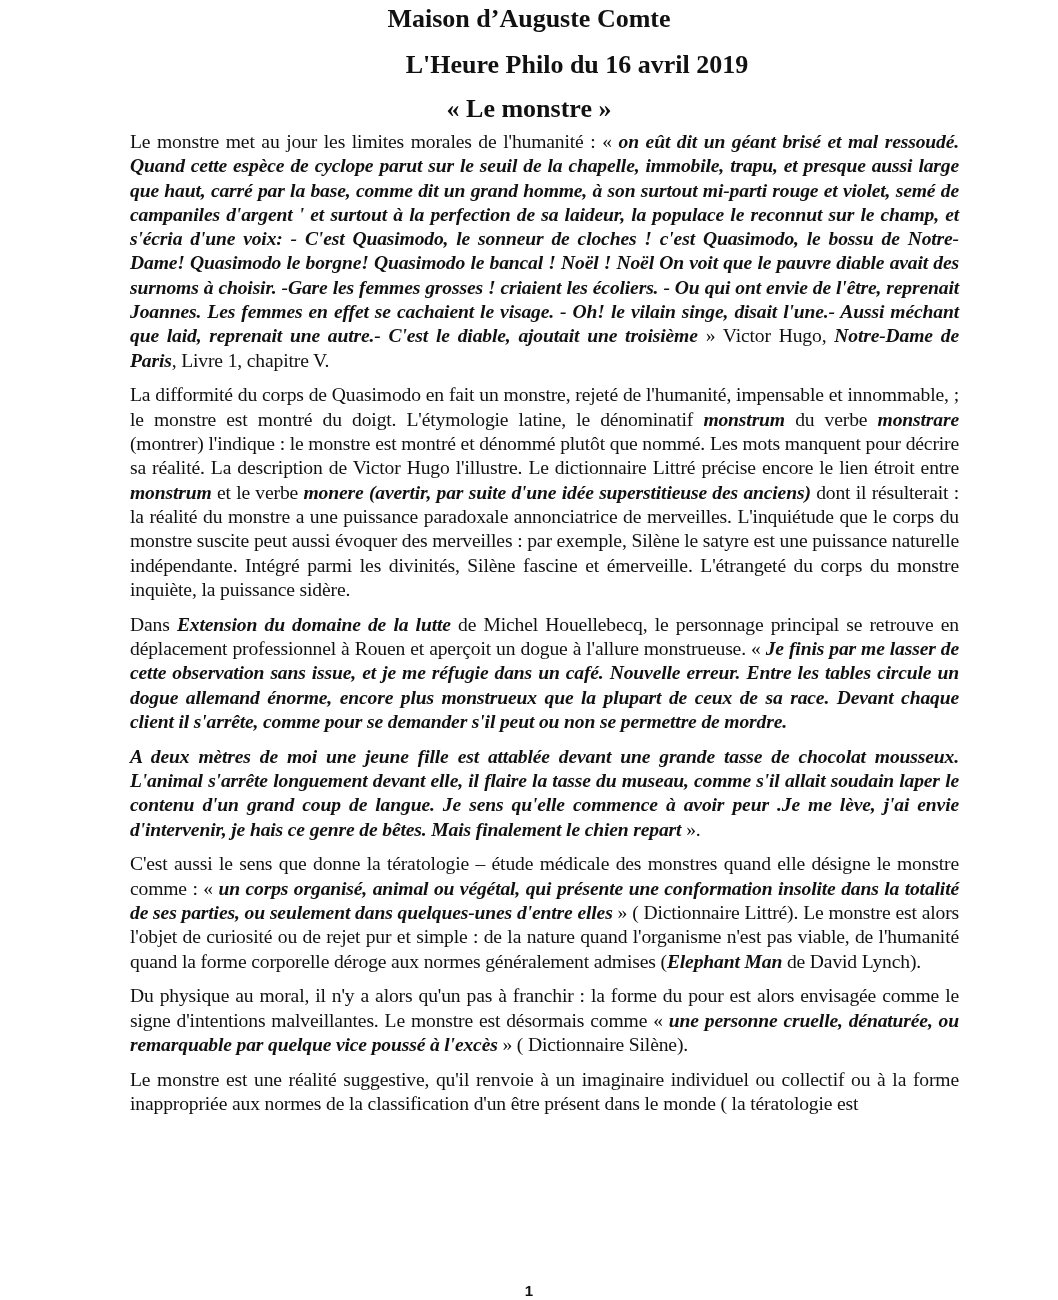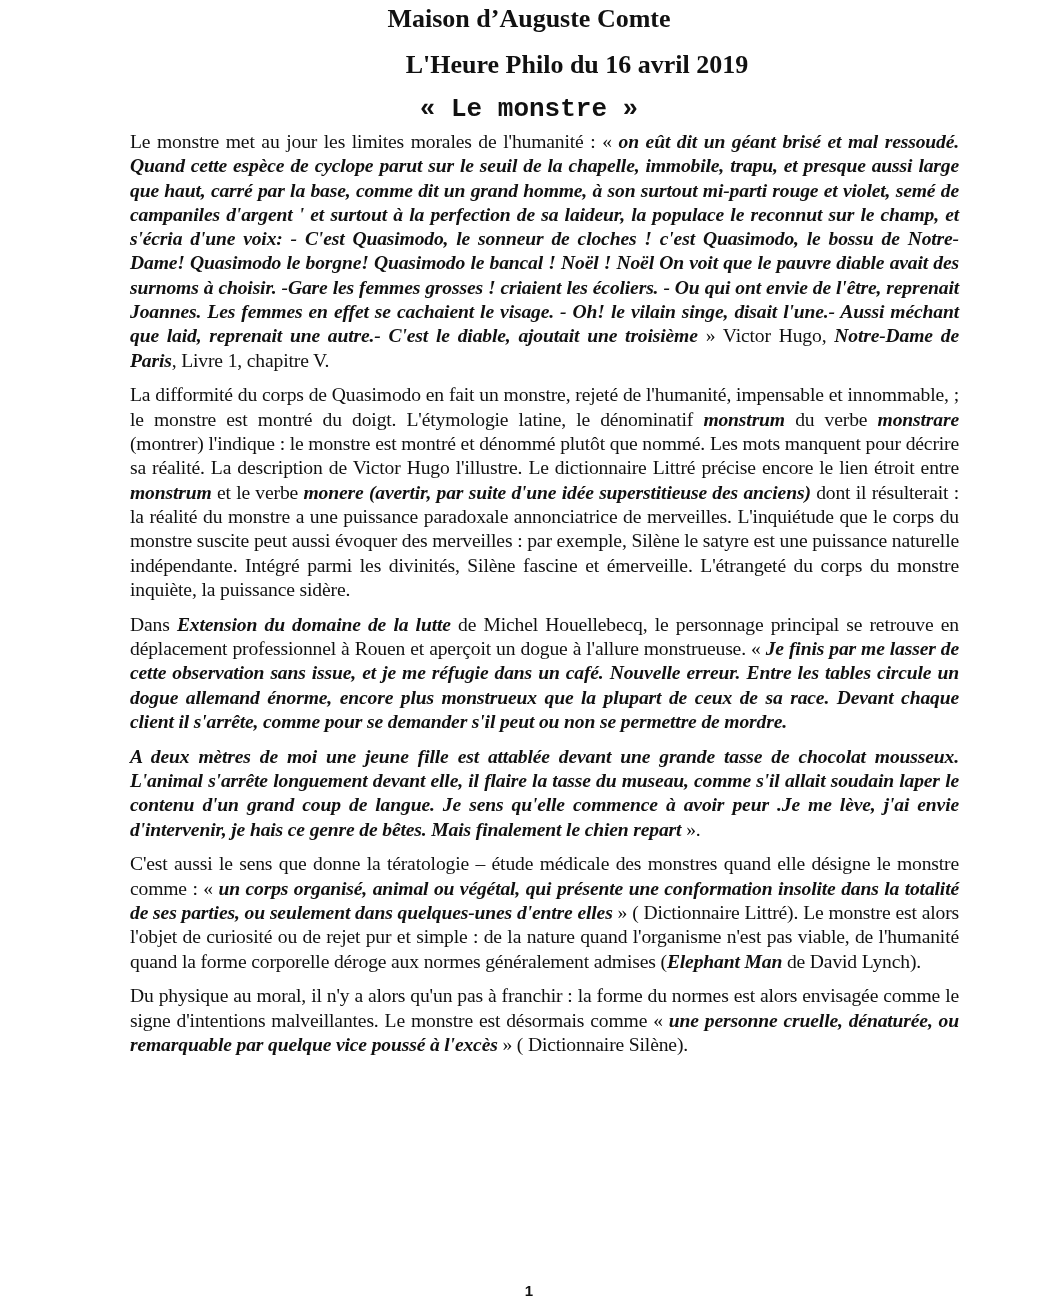--- a/index.html
+++ b/index.html
@@ -22,26 +22,27 @@
       font-family: "Liberation Sans", "DejaVu Sans", sans-serif; font-weight: bold; font-size: 15px;
     }
   </style>
 </head>
 <body>
 
 <div class="page">
   <div class="header">
     <div class="h-line" style="top:4px;">Maison d’Auguste Comte</div>
     <div class="h-line" style="top:50px;margin-left:48px;">L'Heure Philo du 16 avril 2019</div>
-    <div class="h-line" style="top:94px;font-family:Liberation Mono, monospace;">« Le monstre »</div>
+    <div class="h-line" style="top:94px;">« Le monstre »</div>
   </div>
 
   <div class="body" id="body">
       <p><span>Le monstre met au jour les limites morales de l'humanité : « </span><i>on eût dit un géant brisé et mal ressoudé. Quand cette espèce de cyclope parut sur le seuil de la chapelle, immobile, trapu, et presque aussi large que haut, carré par la base, comme dit un grand homme, à son surtout mi-parti rouge et violet, semé de campaniles d'argent ' et surtout à la perfection de sa laideur, la populace le reconnut sur le champ, et s'écria d'une voix: - C'est Quasimodo, le sonneur de cloches ! c'est Quasimodo, le bossu de Notre-Dame! Quasimodo le borgne! Quasimodo le bancal ! Noël ! Noël On voit que le pauvre diable avait des surnoms à choisir. -Gare les femmes grosses ! criaient les écoliers. - Ou qui ont envie de l'être, reprenait Joannes. Les femmes en effet se cachaient le visage. - Oh! le vilain singe, disait l'une.- Aussi méchant que laid, reprenait une autre.- C'est le diable, ajoutait une troisième</i><span> » Victor Hugo, </span><i>Notre-Dame de Paris</i><span>, Livre 1, chapitre V.</span></p>
       <p><span>La difformité du corps de Quasimodo en fait un monstre, rejeté de l'humanité, impensable et innommable, ; le monstre est montré du doigt. L'étymologie latine, le dénominatif </span><i>monstrum</i><span> du verbe </span><i>monstrare</i><span> (montrer) l'indique : le monstre est montré et dénommé plutôt que nommé. Les mots manquent pour décrire sa réalité. La description de Victor Hugo l'illustre. Le dictionnaire Littré précise encore le lien étroit entre </span><i>monstrum</i><span> et le verbe </span><i>monere (avertir, par suite d'une idée superstitieuse des anciens)</i><span> dont il résulterait : la réalité du monstre a une puissance paradoxale annonciatrice de merveilles. L'inquiétude que le corps du monstre suscite peut aussi évoquer des merveilles : par exemple, Silène le satyre est une puissance naturelle indépendante. Intégré parmi les divinités, Silène fascine et émerveille. L'étrangeté du corps du monstre inquiète, la puissance sidère.</span></p>
       <p><span>Dans </span><i>Extension du domaine de la lutte</i><span> de Michel Houellebecq, le personnage principal se retrouve en déplacement professionnel à Rouen et aperçoit un dogue à l'allure monstrueuse. «  </span><i>Je finis par me lasser de cette observation sans issue, et je me réfugie dans un café. Nouvelle erreur. Entre les tables circule un dogue allemand énorme, encore plus monstrueux que la plupart de ceux de sa race. Devant chaque client il s'arrête, comme pour se demander s'il peut ou non se permettre de mordre.</i></p>
       <p><i>A deux mètres de moi une jeune fille est attablée devant une grande tasse de chocolat mousseux. L'animal s'arrête longuement devant elle, il flaire la tasse du museau, comme s'il allait soudain laper le contenu d'un grand coup de langue. Je sens qu'elle commence à avoir peur .Je me lève, j'ai envie d'intervenir, je hais ce genre de bêtes. Mais finalement le chien repart</i><span> ».</span></p>
       <p><span>C'est aussi le sens que donne la tératologie – étude médicale des monstres quand elle désigne le monstre comme : « </span><i>un corps organisé, animal ou végétal, qui présente une conformation insolite dans la totalité de ses parties, ou seulement dans quelques-unes d'entre elles</i><span> » ( Dictionnaire Littré). Le monstre est alors l'objet de curiosité ou de rejet pur et simple : de la nature quand l'organisme n'est pas viable, de l'humanité quand la forme corporelle déroge aux normes généralement admises (</span><i>Elephant Man</i><span> de David Lynch).</span></p>
-      <p><span>Du physique au moral, il n'y a alors qu'un pas à franchir : la forme du normes est alors envisagée comme le signe d'intentions malveillantes. Le monstre est désormais comme « </span><i>une personne cruelle, dénaturée, ou remarquable par quelque vice poussé à l'excès</i><span> » ( Dictionnaire Silène).</span></p>
+      <p><span>Du physique au moral, il n'y a alors qu'un pas à franchir : la forme du pour est alors envisagée comme le signe d'intentions malveillantes. Le monstre est désormais comme « </span><i>une personne cruelle, dénaturée, ou remarquable par quelque vice poussé à l'excès</i><span> » ( Dictionnaire Silène).</span></p>
+      <p><span>Le monstre est une réalité suggestive, qu'il renvoie à un imaginaire individuel ou collectif ou à la forme inappropriée aux normes de la classification d'un être présent dans le monde ( la tératologie est</span></p>
     </div>
 
   <div class="page-number">1</div>
 </div>
 
 </body></html>

